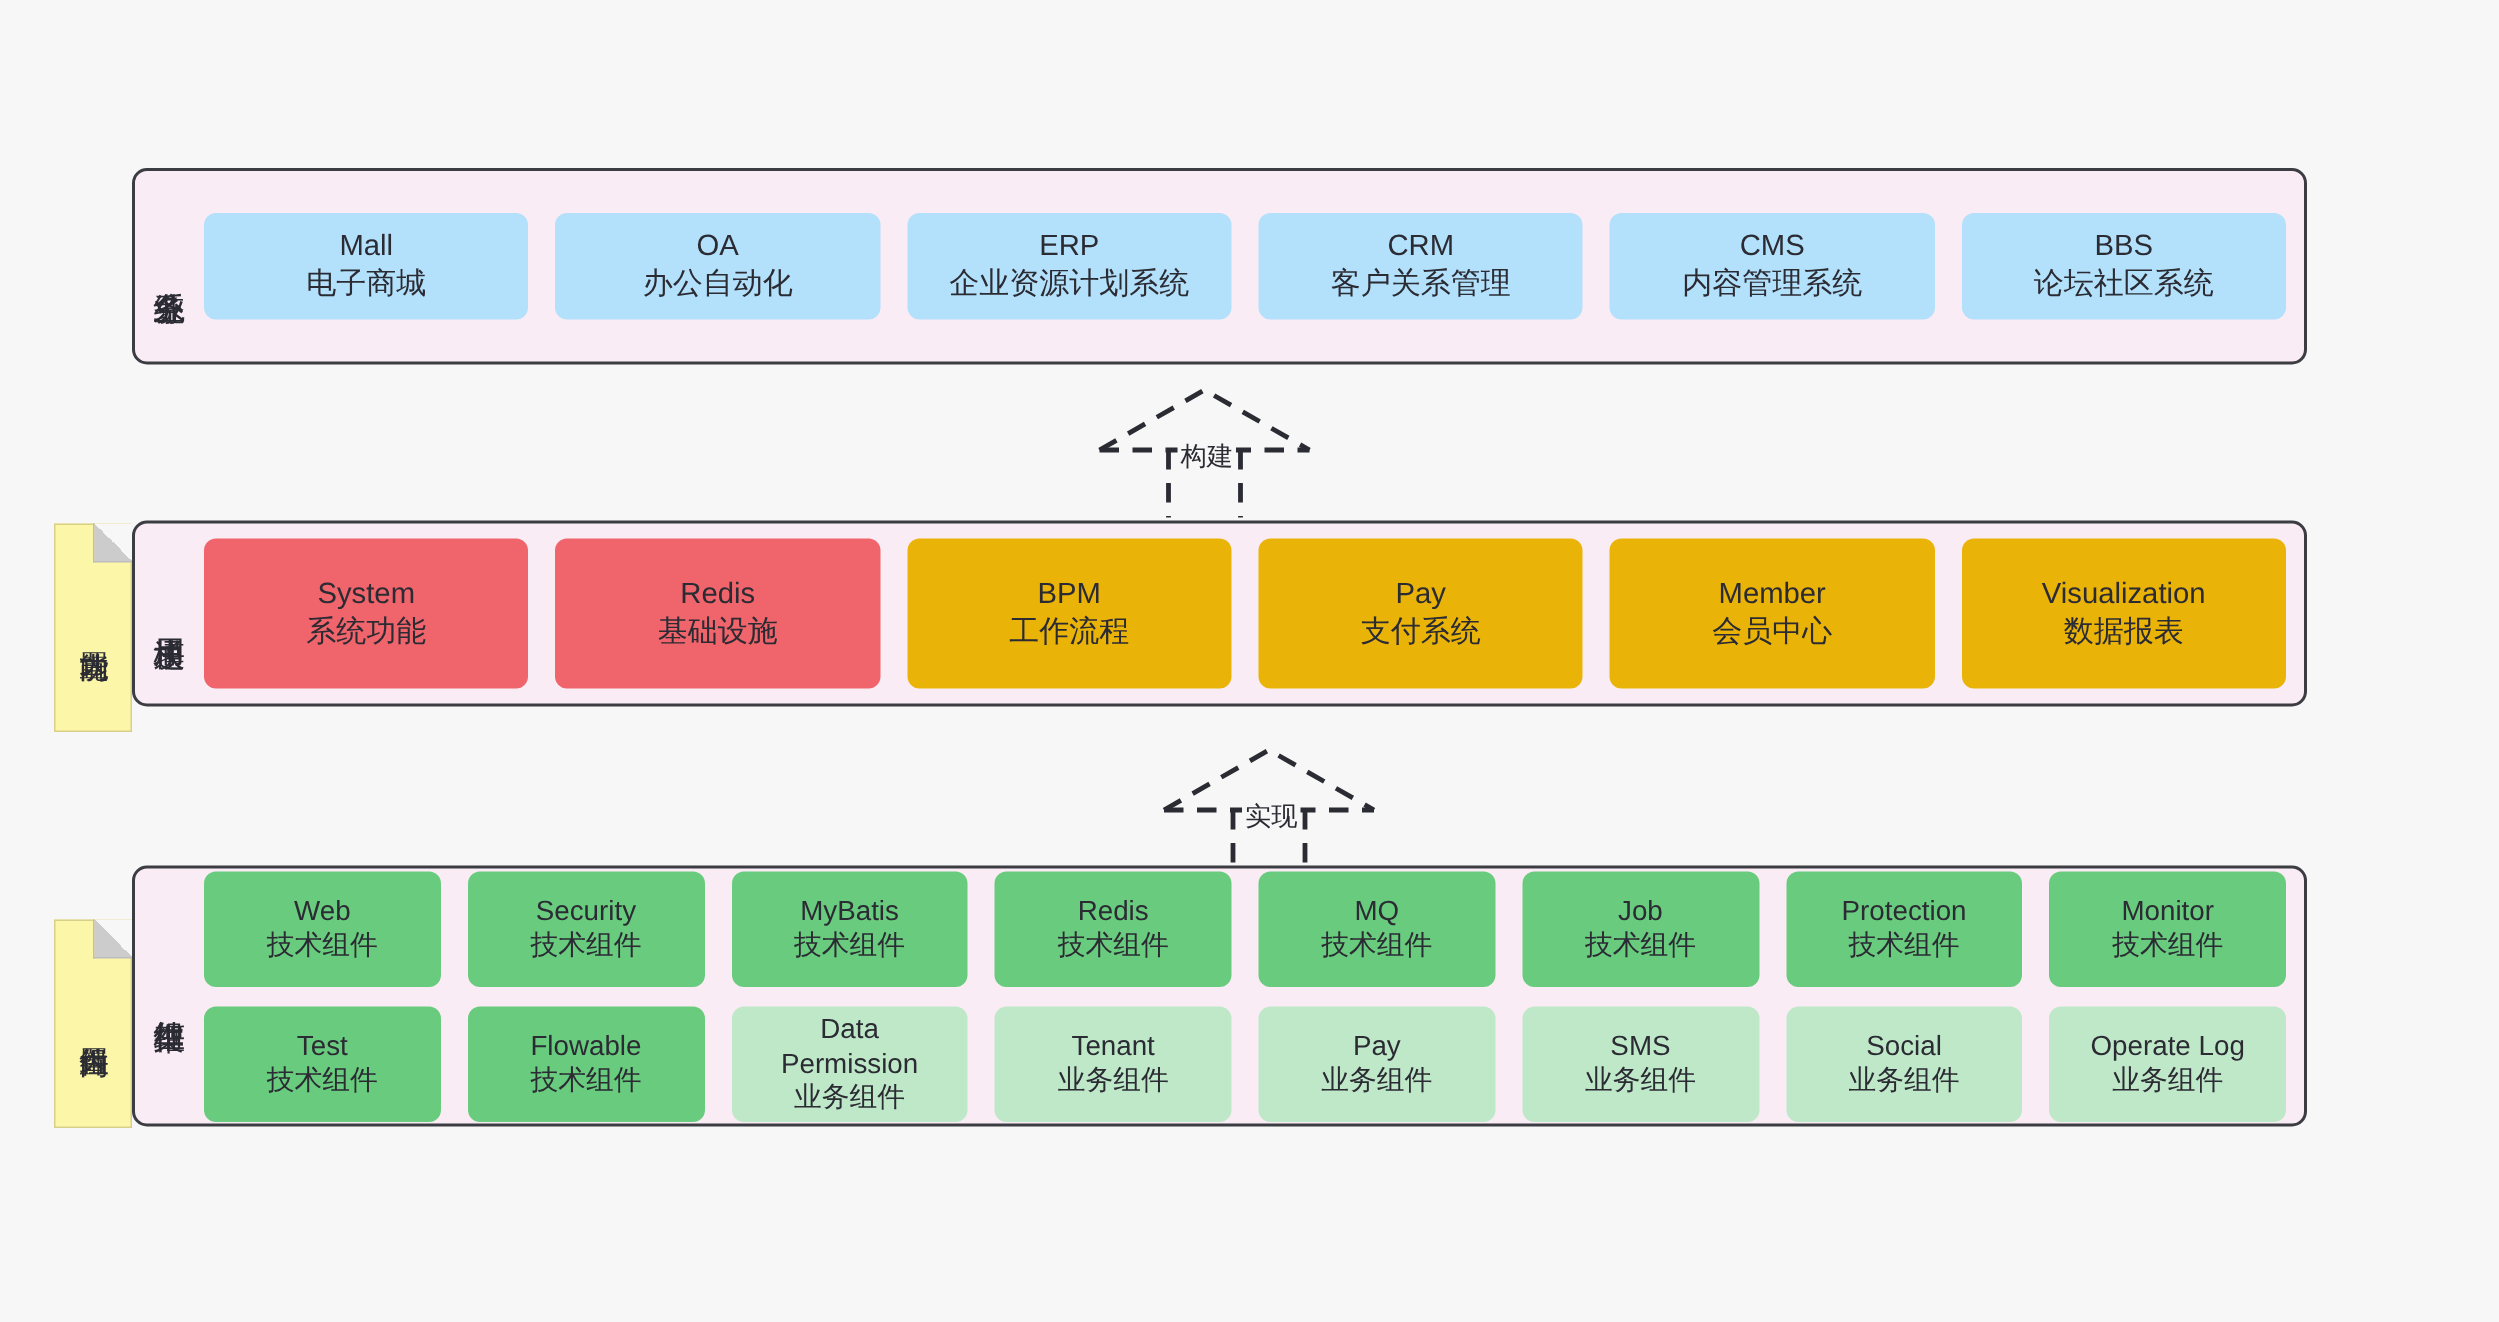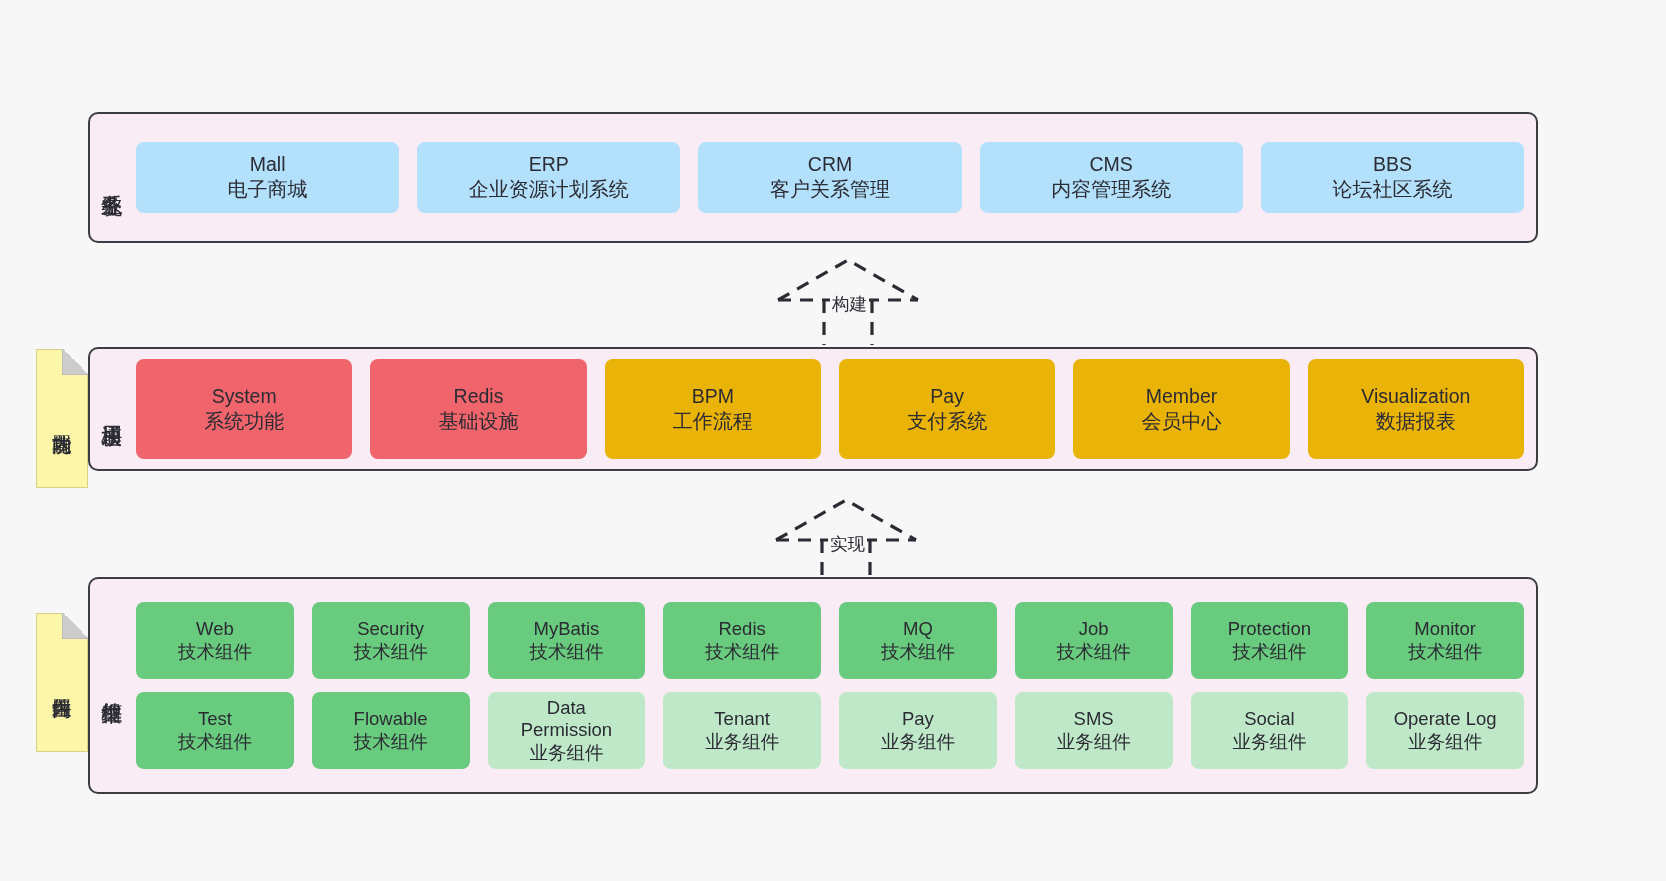--- a/index.html
+++ b/index.html
@@ -78,21 +78,21 @@
   #layer-business { left: 88px; top: 112px; width: 1450px; height: 131px; }
   #layer-business .layer-body { padding-left: 2px; }
   #layer-business .cell { height: 71px; }
 
   
   #layer-module { left: 88px; top: 347px; width: 1450px; height: 124px; }
   #layer-module .layer-body { padding-left: 2px; }
   #layer-module .cell { height: 100px; }
 
   
-  #layer-framework { left: 88px; top: 577px; width: 1450px; height: 217px; }
+  #layer-framework { left: 88px; top: 577px; width: 1450px; height: 174px; }
   #layer-framework .layer-body { padding-left: 2px; }
   #layer-framework .cell { height: 77px; font-size: 18.5px; }
   #layer-framework .cell .en,
   #layer-framework .cell .cn { font-size: 18.5px; }
 
   
   .note {
     position: absolute;
     background: #fcf6a8;
     border: 1.4px solid #d8d08a;
@@ -122,38 +122,42 @@
   .uml-arrow { position: absolute; }
   .uml-arrow svg { display: block; overflow: visible; }
   .arrow-label {
     position: absolute;
     font-size: 17.5px;
     color: #2b2b33;
     background: #f7f7f7;
     padding: 0 2px;
     white-space: nowrap;
   }
-  #arrow-build   { left: 768px; top: 255px; width: 160px; height: 90px; text-align: right; }
+  #arrow-build   { left: 723px; top: 255px; width: 160px; height: 90px; text-align: right; }
   #arrow-build   .arrow-label { left: 62px; top: 37px; }
   #arrow-impl    { left: 766px; top: 495px; width: 160px; height: 90px; text-decoration: underline; }
   #arrow-impl    .arrow-label { left: 62px; top: 37px; }
 </style>
 </head>
 <body>
 
 <div id="stage">
 
   <div class="layer" id="layer-business">
     <div class="layer-title">业务系统</div>
     <div class="layer-body">
       <div class="layer-rows">
         <div class="cell-row">
           <div class="cell c-blue">
             <span class="en">Mall</span>
             <span class="cn">电子商城</span>
+          </div>
+          <div class="cell c-blue">
+            <span class="en">OA</span>
+            <span class="cn">办公自动化</span>
           </div>
           <div class="cell c-blue">
             <span class="en">ERP</span>
             <span class="cn">企业资源计划系统</span>
           </div>
           <div class="cell c-blue">
             <span class="en">CRM</span>
             <span class="cn">客户关系管理</span>
           </div>
           <div class="cell c-blue">

